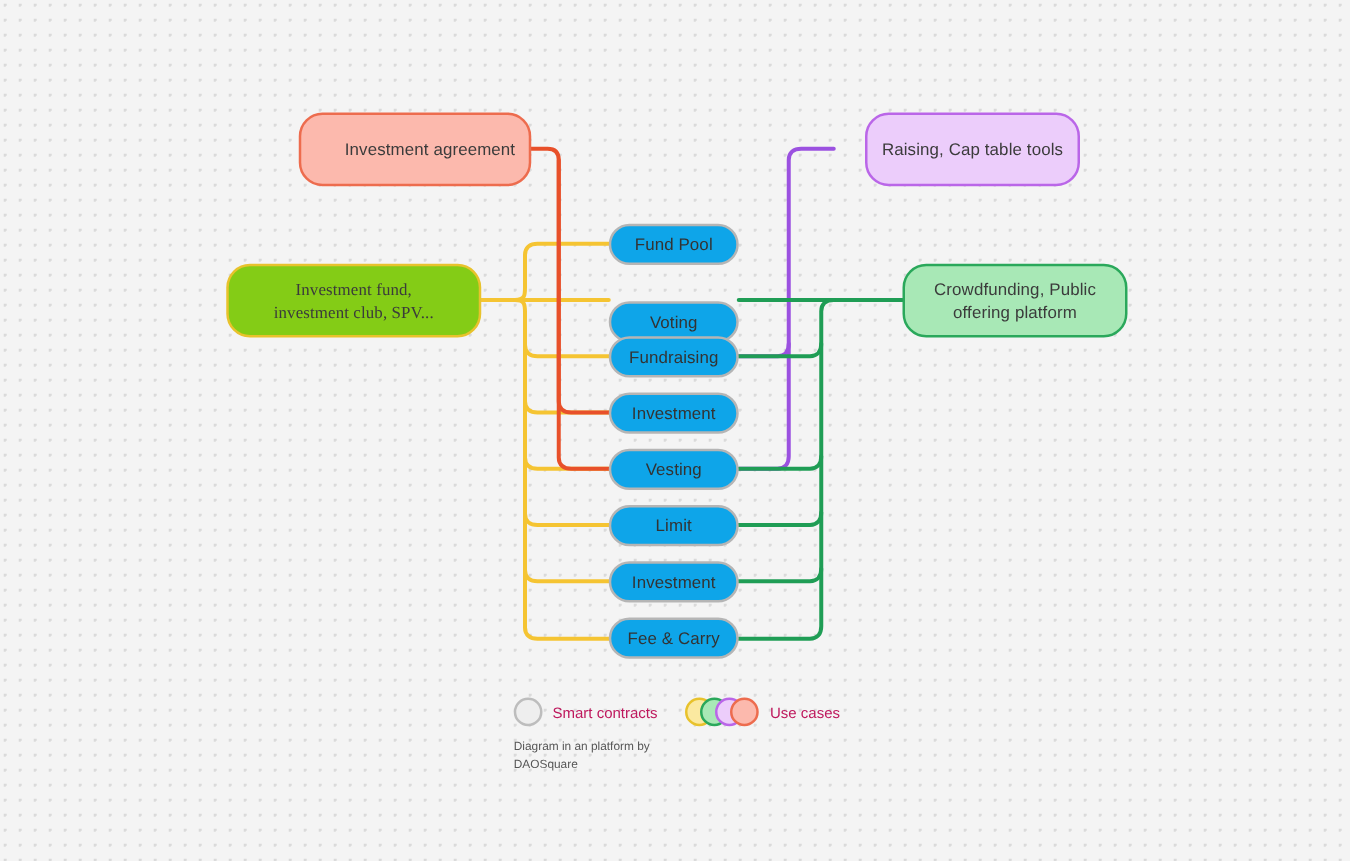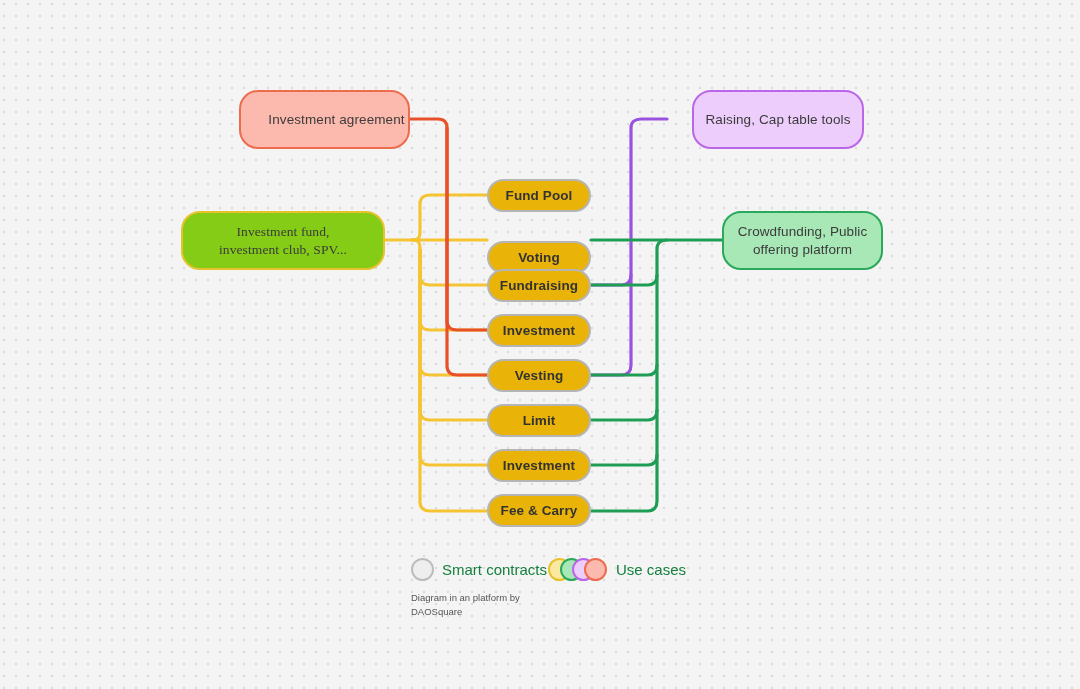--- a/index.html
+++ b/index.html
@@ -47,47 +47,46 @@
     line-height: 1.3;
     letter-spacing: 0.1px;
   }
   .node-big {
     font-size: 13.5px;
     border-width: 2.5px;
     border-radius: 19px;
   }
   .node-mid {
     font-size: 13.5px;
-    background: #eab308;
+    background: #0ea5e9;
     border-color: #b5b5b5;
     border-width: 2px;
     border-radius: 17px;
     color: #333333;
-    font-weight: bold;
   }
   .n-investment-agreement {
-    left: 239px; top: 90px; width: 171px; height: 59px;
+    left: 239px; top: 90px; width: 186px; height: 59px;
     background: #fcb9ad;
     border-color: #ed6c4e;
     padding-left: 24px;
   }
   .n-investment-fund {
     left: 181px; top: 211px; width: 204px; height: 59px;
     background: #84cc16;
     border-color: #e8c22c;
     font-family: Liberation Serif, serif;
   }
   .n-raising {
     left: 667px; top: 90px; width: 172px; height: 59px;
     background: #eccdfb;
     border-color: #ba66e8;
     margin-left: 25px;
   }
   .n-crowdfunding {
-    left: 722px; top: 211px; width: 161px; height: 59px;
+    left: 722px; top: 211px; width: 180px; height: 59px;
     background: #a8e8b6;
     border-color: #2aa85b;
   }
   .mid-node {
     left: 487px; width: 104px; height: 33px;
   }
   .legend {
     position: absolute;
     left: 411px;
     top: 558px;
@@ -99,22 +98,22 @@
     left: 548px;
   }
   .legend-circle {
     width: 23px; height: 23px;
     border-radius: 50%;
     box-sizing: border-box;
     border: 2px solid #bdbdbd;
     background: #eeeeee;
   }
   .legend-label {
-    font-size: 15px;
-    color: #15803d;
+    font-size: 12px;
+    color: #be185d;
   }
   .swatches {
     position: relative;
     width: 60px;
     height: 23px;
   }
   .swatch {
     position: absolute;
     top: 0;
     width: 23px;

